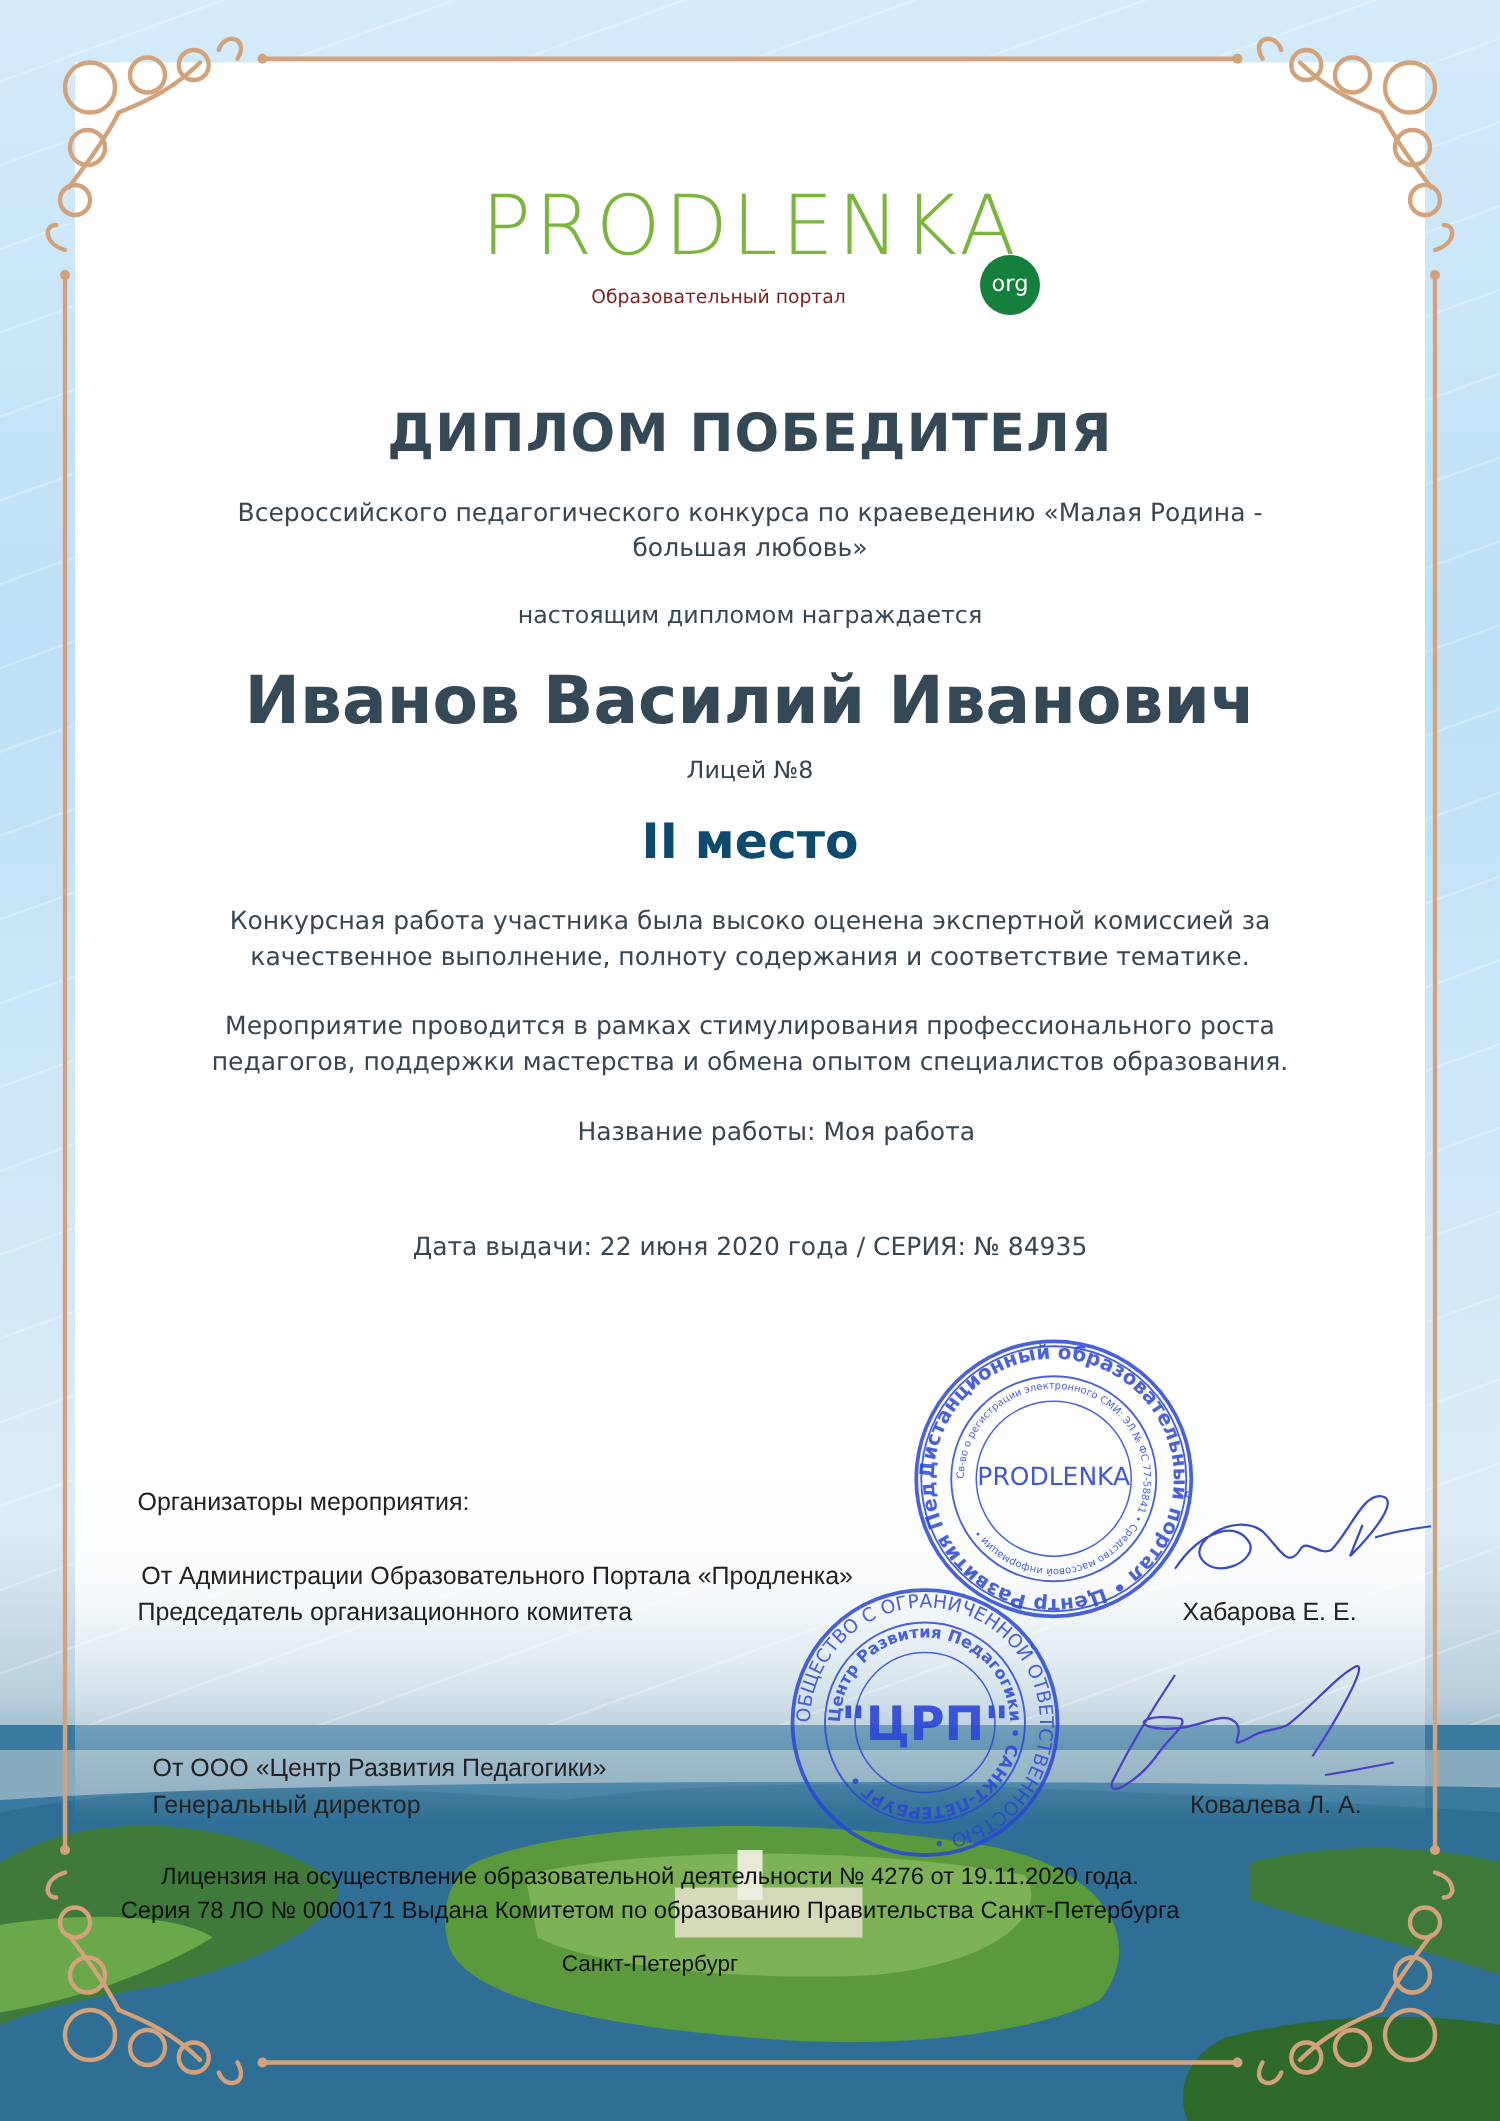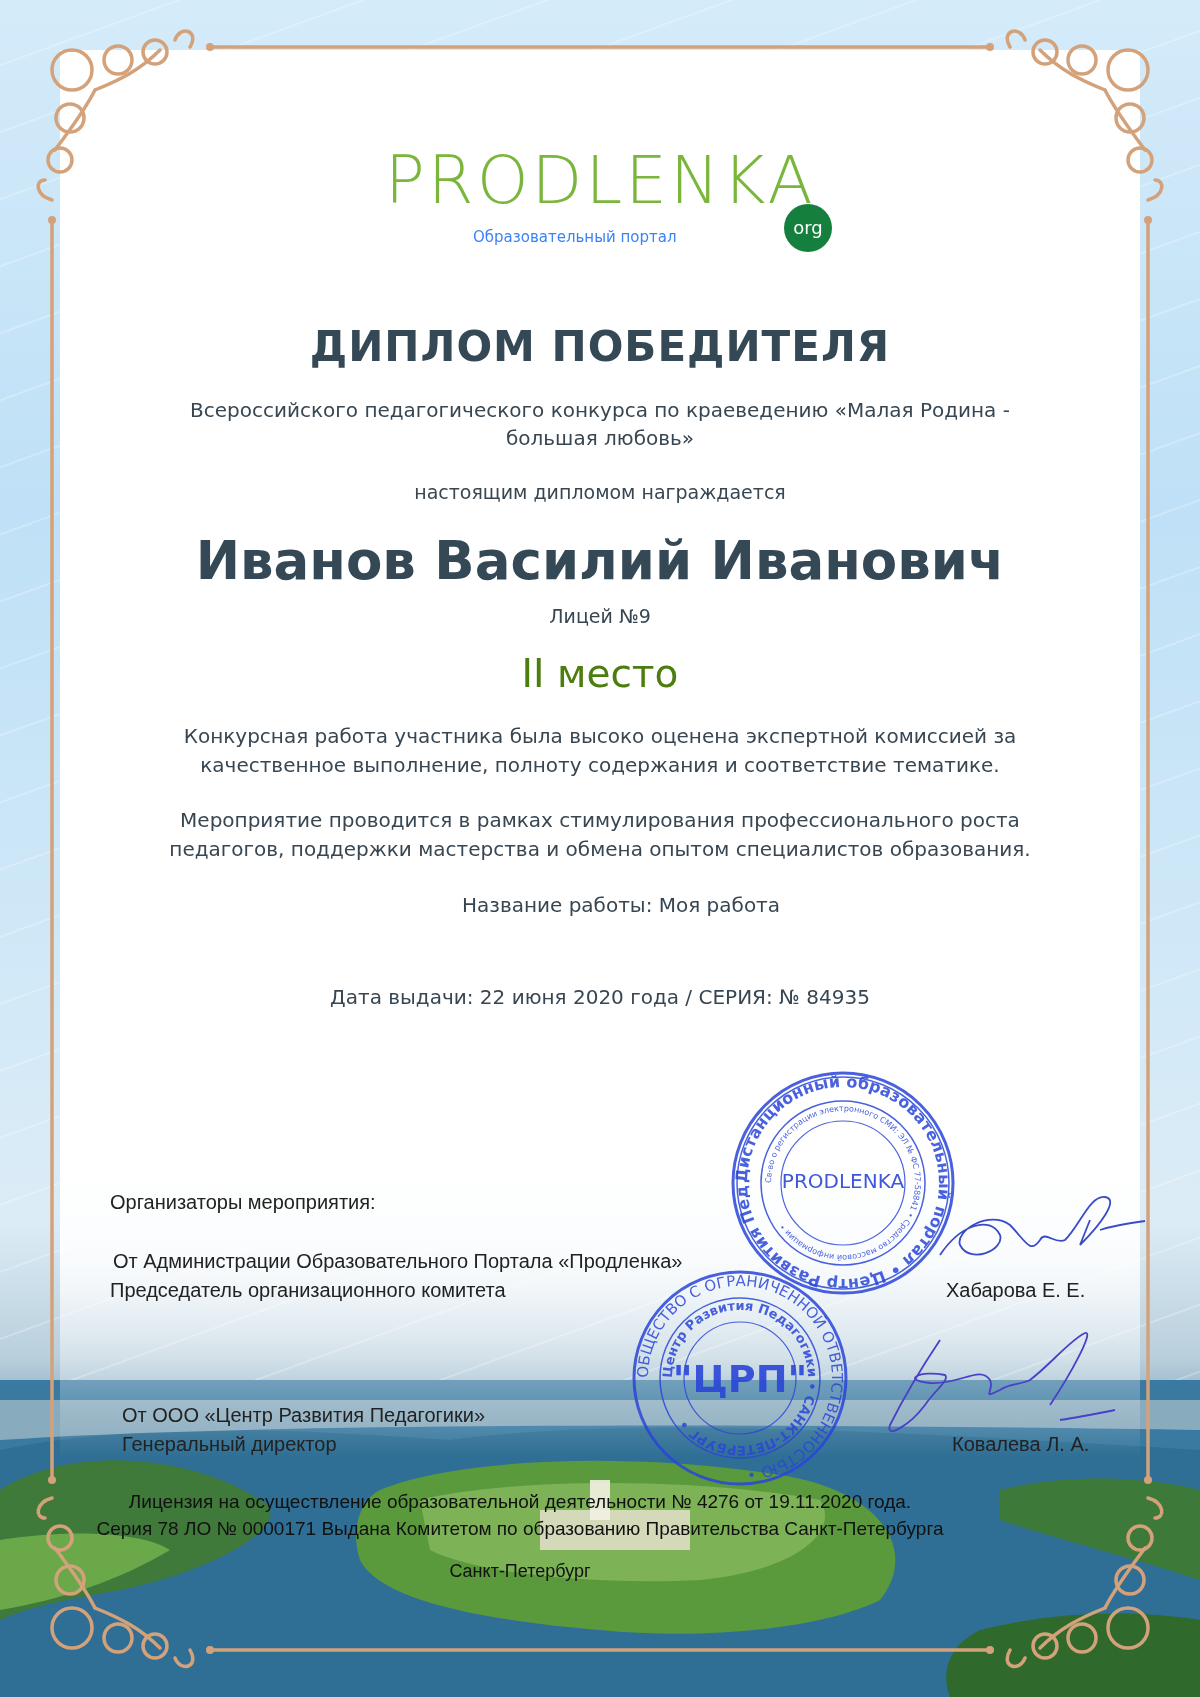--- a/index.html
+++ b/index.html
@@ -26,34 +26,34 @@
   }
   .frame-svg { position: absolute; inset: 0; pointer-events: none; }
   .logo { position: absolute; left: 385px; top: 148px; width: 450px; height: 110px; }
   .logo-text {
     position: absolute; left: 0; top: 0;
     font-family: "DejaVu Sans", sans-serif; font-weight: 300;
     font-size: 66px; letter-spacing: 3px; color: #7ab63c; line-height: 66px;
   }
   .logo-sub {
     position: absolute; left: 88px; top: 80px;
-    font-size: 15px; color: #3b82f6;
+    font-size: 15px; color: #7f1d1d;
   }
   .logo-org {
     position: absolute; left: 399px; top: 56px; width: 48px; height: 48px;
     border-radius: 50%; background: #15803d; color: #fff;
     font-size: 18px; text-align: center; line-height: 48px;
   }
   .center { position: absolute; left: 0; width: 1200px; text-align: center; color: #384652; }
   .title { top: 322px; font-size: 42px; font-weight: bold; letter-spacing: 1px; color: #354855; }
   .subtitle { top: 396px; font-size: 20px; line-height: 28px; left: 170px; width: 860px; }
   .awarded { top: 481px; font-size: 19px; }
   .name { top: 530px; font-size: 53px; font-weight: bold; color: #354855; }
   .school { top: 605px; font-size: 19px; }
-  .place { top: 651px; font-size: 39px; font-weight: normal; color: #4d7c0f; }
+  .place { top: 651px; font-size: 39px; font-weight: bold; color: #0c4a6e; }
   .para { font-size: 20px; line-height: 29px; left: 140px; width: 920px; }
   .para1 { top: 722px; }
   .para2 { top: 806px; }
   .work { top: 893px; font-size: 20px; margin-left: 21px; }
   .date { top: 947px; font-size: 20px; margin-top: 38px; }
   .org { position: absolute; font-family: "Liberation Sans", sans-serif; font-size: 20px; color: #222; }
   .lic { position: absolute; left: 0; width: 1040px; text-align: center; font-family: "Liberation Sans", sans-serif; font-size: 19px; color: #111; line-height: 27px; }
   .stamp { position: absolute; }
   .sig { position: absolute; }
 </style>
@@ -149,21 +149,21 @@
 <div class="logo">
   <div class="logo-text">PRODLENKA</div>
   <div class="logo-sub">Образовательный портал</div>
   <div class="logo-org">org</div>
 </div>
 
 <div class="center title">ДИПЛОМ ПОБЕДИТЕЛЯ</div>
 <div class="center subtitle">Всероссийского педагогического конкурса по краеведению «Малая Родина - большая любовь»</div>
 <div class="center awarded">настоящим дипломом награждается</div>
 <div class="center name">Иванов Василий Иванович</div>
-<div class="center school">Лицей №9</div>
+<div class="center school">Лицей №8</div>
 <div class="center place">II место</div>
 <div class="center para para1">Конкурсная работа участника была высоко оценена экспертной комиссией за качественное выполнение, полноту содержания и соответствие тематике.</div>
 <div class="center para para2">Мероприятие проводится в рамках стимулирования профессионального роста педагогов, поддержки мастерства и обмена опытом специалистов образования.</div>
 <div class="center work">Название работы: Моя работа</div>
 <div class="center date">Дата выдачи: 22 июня 2020 года / СЕРИЯ: № 84935</div>
 
 <div class="org" style="left:110px; top:1191px;">Организаторы мероприятия:</div>
 <div class="org" style="left:113px; top:1250px;">От Администрации Образовательного Портала «Продленка»</div>
 <div class="org" style="left:110px; top:1279px;">Председатель организационного комитета</div>
 <div class="org" style="left:946px; top:1279px;">Хабарова Е. Е.</div>

